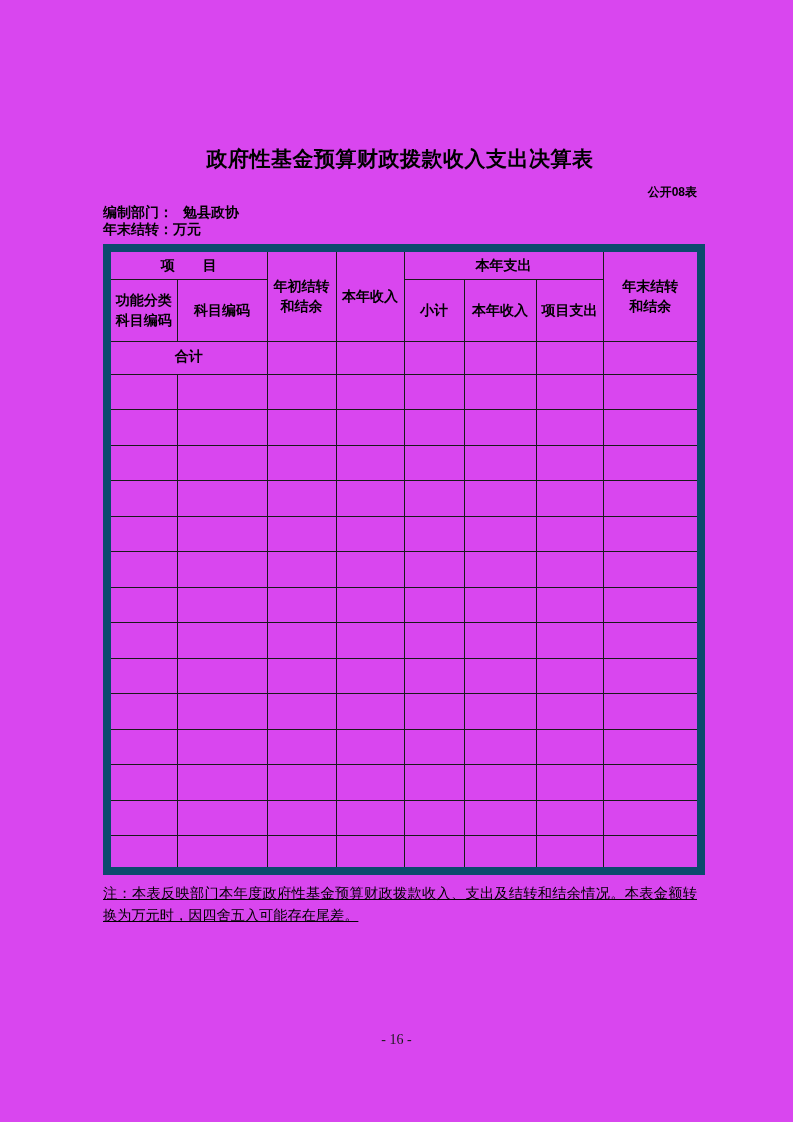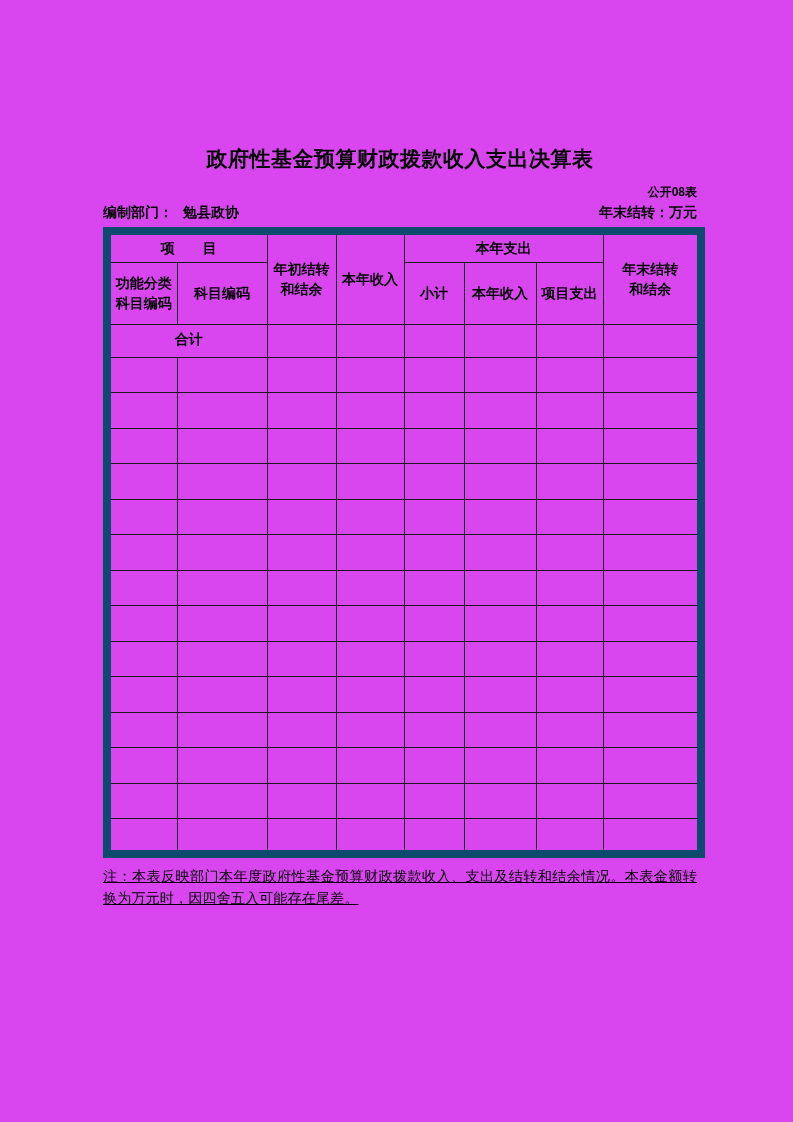--- a/index.html
+++ b/index.html
@@ -37,20 +37,21 @@
     line-height: 17px;
   }
   .meta-line {
     margin-top: 3px;
     display: flex;
     justify-content: space-between;
     font-family: "Liberation Sans", sans-serif;
     font-weight: bold;
     font-size: 14px;
     line-height: 17px;
+    flex-direction: column;
   }
   .meta-left .value { margin-left: 10px; }
   table.budget-table {
     margin-top: 6px;
     border-collapse: collapse;
     table-layout: fixed;
     width: 596px;
     border: 8px solid #0c4a6e;
   }
   table.budget-table th,
@@ -285,13 +286,14 @@
             <td></td>
             <td></td>
             <td></td>
           </tr>
         </tbody>
     </table>
 
     <div class="note">注：本表反映部门本年度政府性基金预算财政拨款收入、支出及结转和结余情况。本表金额转换为万元时，因四舍五入可能存在尾差。</div>
   </div>
 
+  <div class="page-number">- 16 -</div>
 </div>
 
 </body></html>

